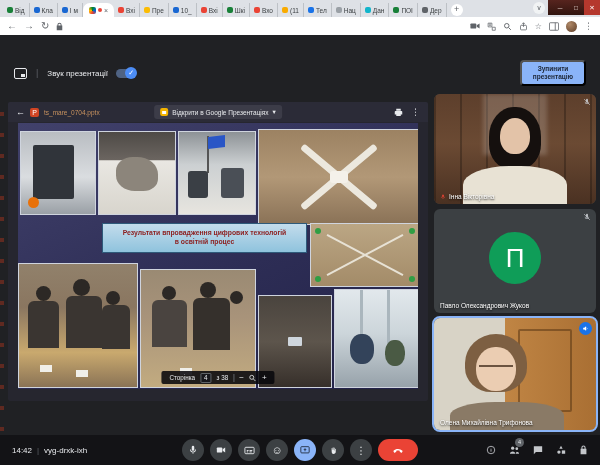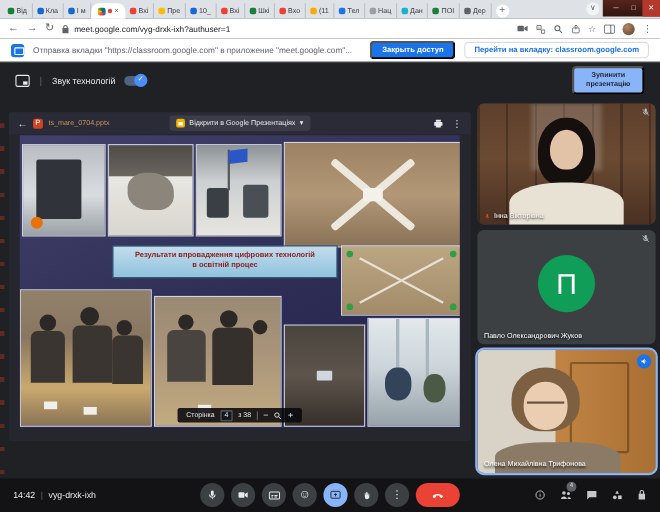--- a/index.html
+++ b/index.html
@@ -223,21 +223,20 @@
   </div>
 
   <div class="toolbar">
     <span class="navic">←</span>
     <span class="navic">→</span>
     <span class="navic">↻</span>
     <div class="urlwrap">
       <svg width="7" height="9" viewBox="0 0 10 13" fill="#5f6368">
           <path d="M2 5V4a3 3 0 0 1 6 0v1h1v7H1V5h1zm1.4 0h3.2V4a1.6 1.6 0 0 0-3.2 0v1z"></path>
         </svg>
-      <span class="url">meet.google.com/vyg-drxk-ixh?authuser=1</span>
     </div>
     <div class="tb-right">
       <svg width="10" height="8" viewBox="0 0 24 16" fill="#5f6368">
           <rect x="1" y="2" width="14" height="12" rx="2"></rect>
           <path d="M16 6l7-4v12l-7-4z"></path>
         </svg>
       <svg width="9" height="9" viewBox="0 0 24 24" fill="#5f6368">
           <path d="M3 3h10v10H3z" fill="none" stroke="#5f6368" stroke-width="2"></path>
           <text x="5" y="11" font-size="8" fill="#5f6368">A</text>
           <path d="M14 14h8v8h-8z" fill="none" stroke="#5f6368" stroke-width="2"></path>
@@ -253,34 +252,28 @@
       <span class="star">☆</span>
       <svg width="10" height="9" viewBox="0 0 24 20" fill="none" stroke="#5f6368" stroke-width="2">
           <rect x="1" y="1" width="22" height="18" rx="2"></rect>
           <path d="M15 1v18"></path>
         </svg>
       <span class="avatar-sm"></span>
       <span style="font-size:9px;color:#5f6368">⋮</span>
     </div>
   </div>
 
-  <div class="infobar">
-    <span class="cast-badge"></span>
-    <span class="info-text">Отправка вкладки "https://classroom.google.com" в приложение "meet.google.com"...</span>
-    <button class="btn-primary">Закрыть доступ</button>
-    <button class="btn-secondary">Перейти на вкладку: classroom.google.com</button>
-  </div>
 
   <div class="meet">
     <div class="edge-artifacts"></div>
 
     <div class="meet-header">
       <span class="chip-ic"></span>
       <span class="vdiv">|</span>
-      <span class="hdr-txt">Звук технологій</span>
+      <span class="hdr-txt">Звук презентації</span>
       <span class="toggle">
           <span class="knob">✓</span>
         </span>
       <button class="stop-btn">Зупинити презентацію</button>
     </div>
 
     <div class="viewer">
       <div class="vbar">
         <span class="varrow">←</span>
         <span class="ppt-ic"></span>

